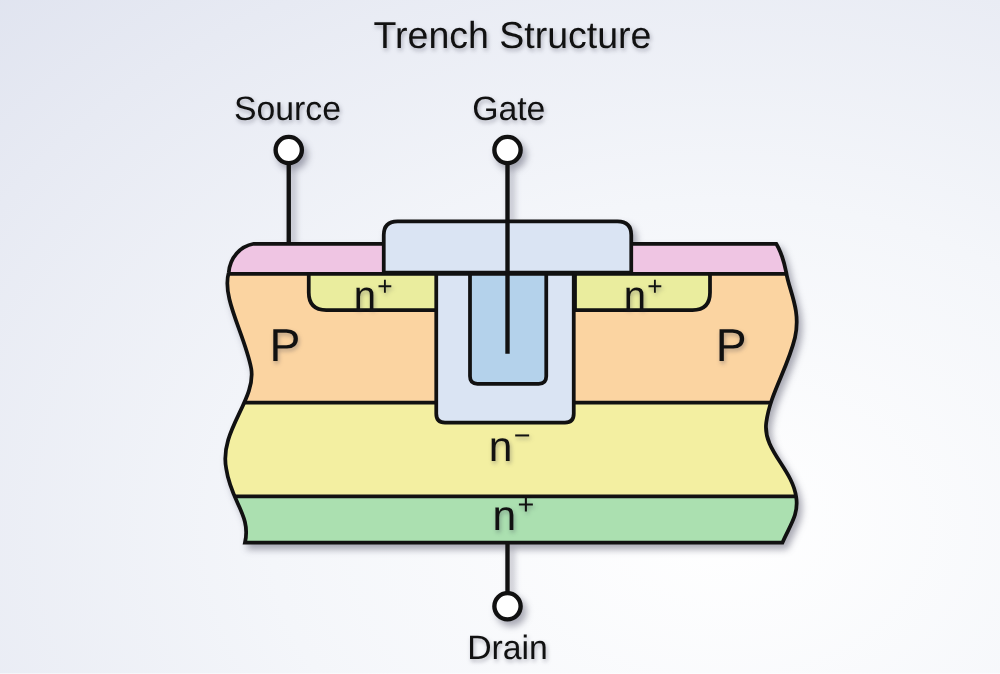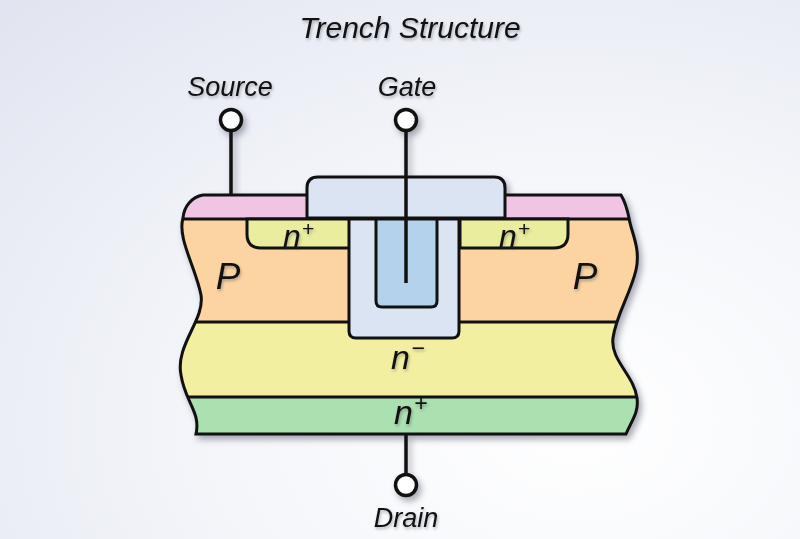--- a/index.html
+++ b/index.html
@@ -9,21 +9,20 @@
     height: 539px;
     overflow: hidden;
     font-family: "Liberation Sans", sans-serif;
   }
   .stage {
     position: relative;
     width: 800px;
     height: 539px;
     background:
       radial-gradient(ellipse 900px 650px at 72% 78%, #ffffff 0%, #f4f6fa 40%, #e7eaf3 75%, #dde1ee 100%);
-    font-style: italic;
   }
   svg { display: block; width: 800px; height: 539px; }
   .struct-group { filter: drop-shadow(3px 4px 3px rgba(45,45,70,0.40)); }
   .text-group   { filter: drop-shadow(1.5px 2px 1.5px rgba(45,45,70,0.35)); }
   .ol  { stroke: var(--outline, #111); stroke-width: 3; fill: none; }
   .olf { stroke: var(--outline, #111); stroke-width: 3; }
   .wire { stroke: var(--outline, #111); stroke-width: 3.5; fill: none; }
   .term { stroke: var(--outline, #111); stroke-width: 3.5; }
   text { fill: #111; }
   .lbl-terminal { font-size: 27px; }

